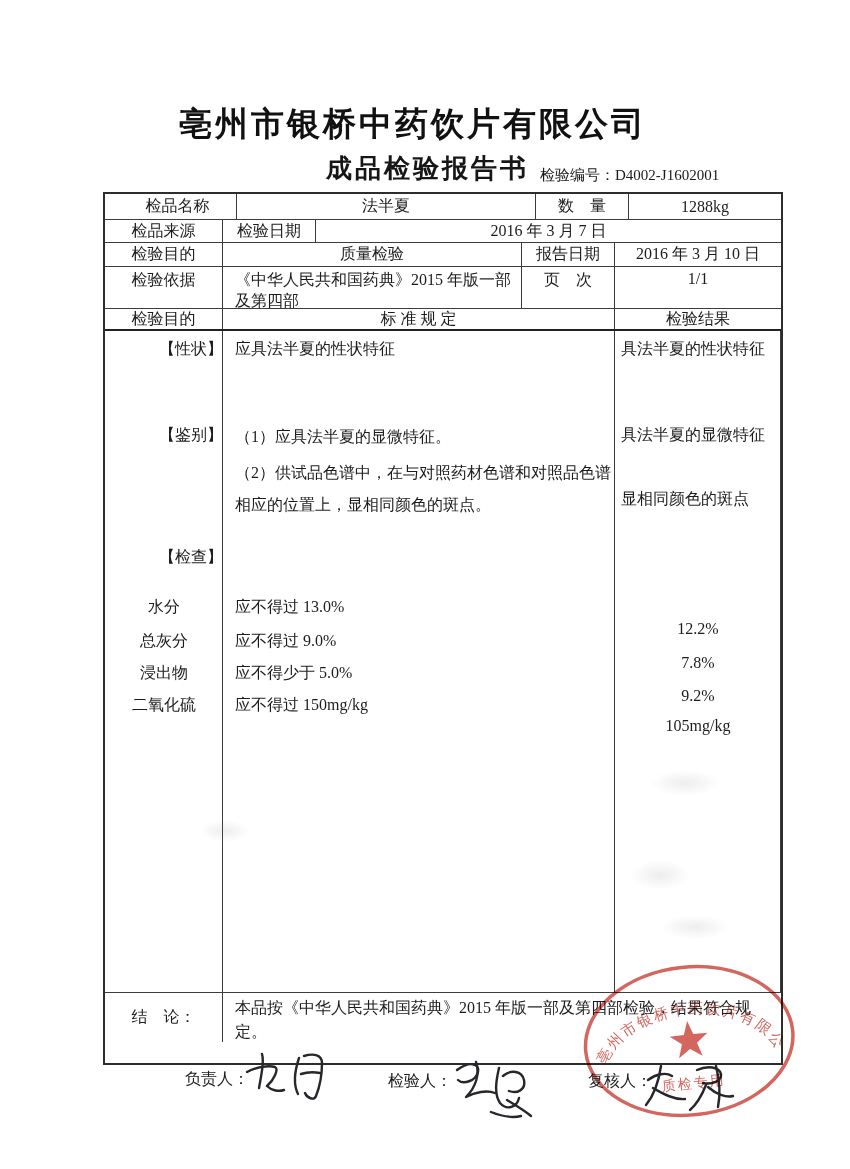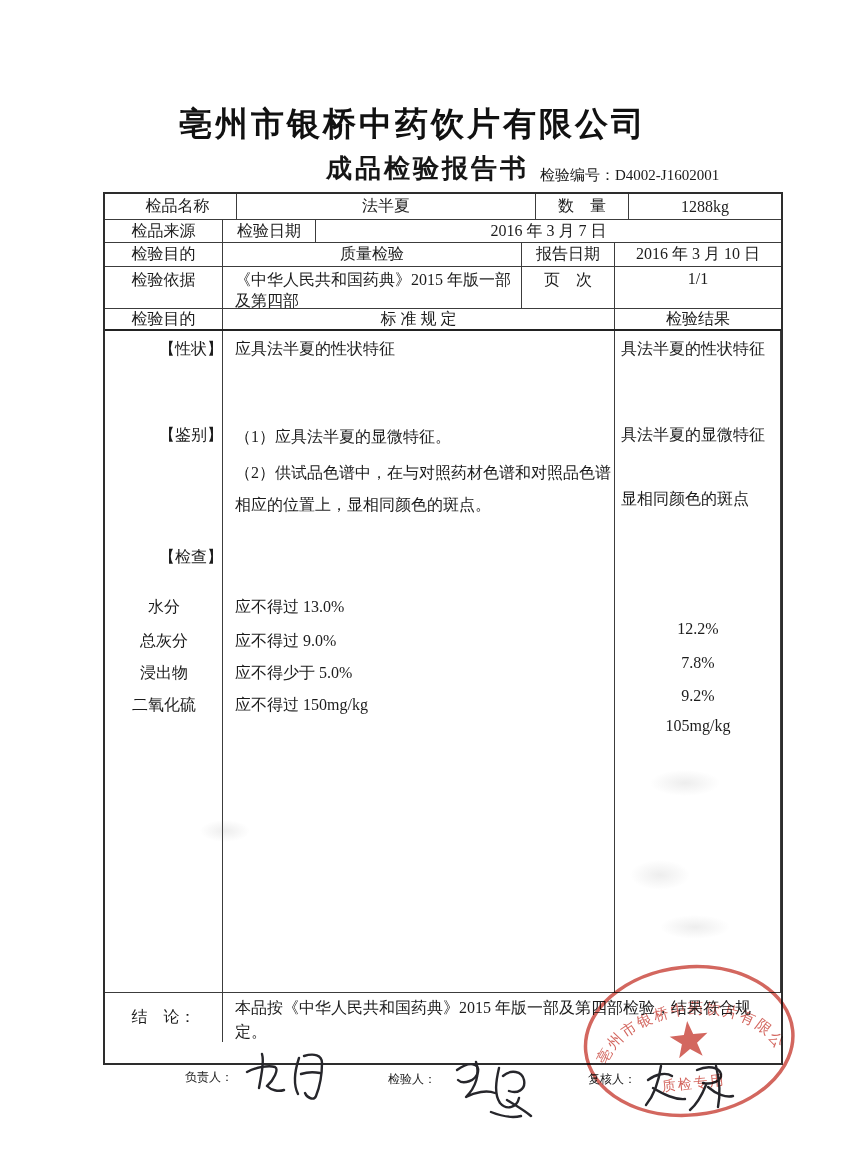--- a/index.html
+++ b/index.html
@@ -38,21 +38,21 @@
   .bi{position:absolute;font-size:16px;white-space:nowrap;}
   .bi-label{left:0;width:118px;text-align:right;padding-left:18px;box-sizing:border-box;}
   .bi-name{left:0;width:118px;text-align:center;}
   .bi-std{left:130px;}
   .bi-std-p{left:130px;width:378px;white-space:normal;line-height:32px;}
   .bi-res-l{left:516px;}
   .bi-res-c{left:512px;width:162px;text-align:center;margin-top:28px;}
   
   .concl-text{display:block;text-align:left;padding:3px 12px 0 12px;line-height:24px;}
   
-  .sig-label{position:absolute;font-size:12px;color:#1b1b1b;}
+  .sig-label{position:absolute;font-size:16px;color:#1b1b1b;}
   .sig-svg{position:absolute;}
   .sig-svg path{stroke:#26262b;stroke-width:2.4;fill:none;stroke-linecap:round;stroke-linejoin:round;}
   
   .stamp{position:absolute;left:574px;top:946px;width:230px;height:186px;
          transform:rotate(-6deg);opacity:.82;mix-blend-mode:multiply;pointer-events:none;}
   
   .smudge{position:absolute;border-radius:50%;
           background:radial-gradient(closest-side,rgba(130,130,130,.14),rgba(130,130,130,0));}
 </style>
 </head>

